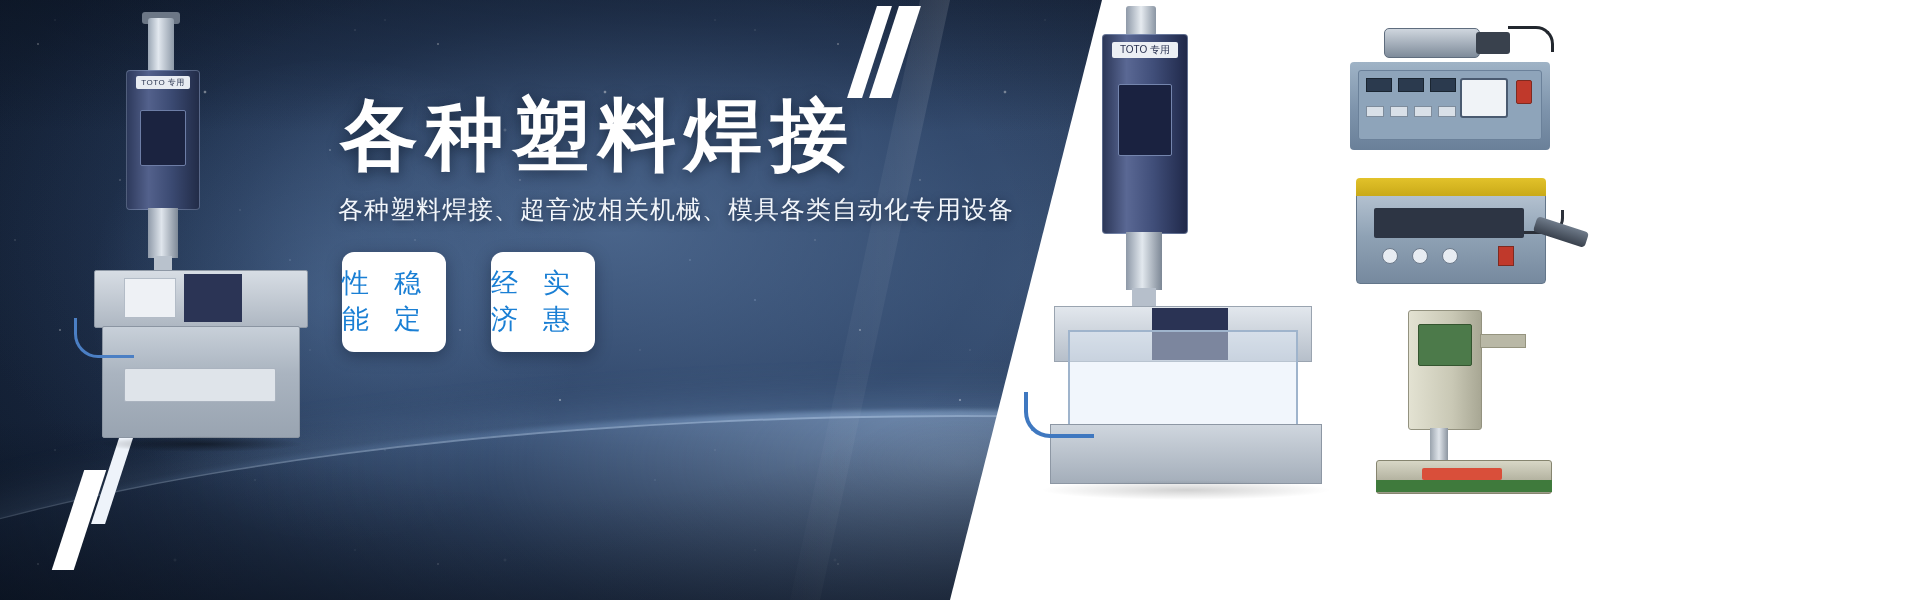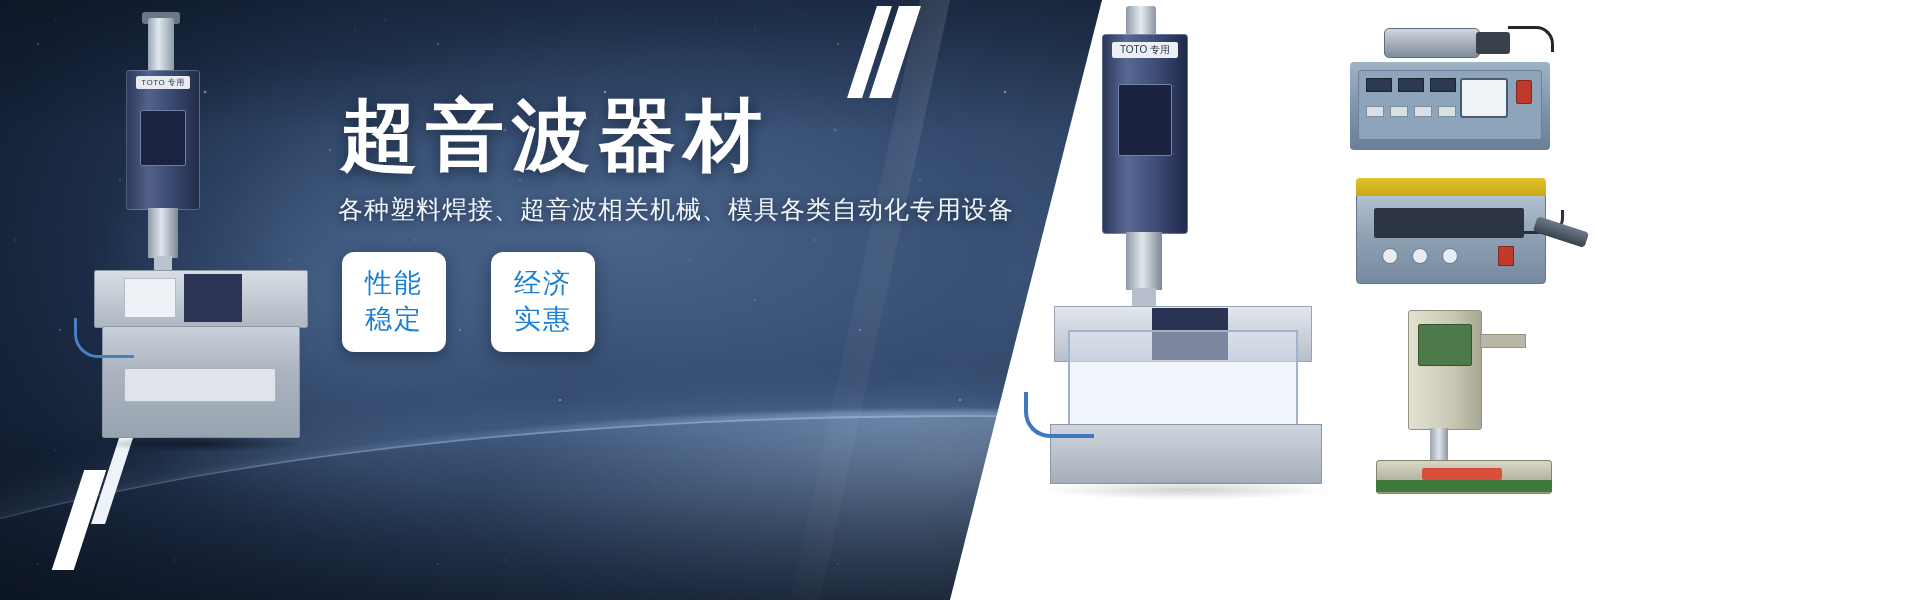--- a/index.html
+++ b/index.html
@@ -71,21 +71,21 @@
   .slash-d{left:68px;top:470px;width:22px;height:100px;transform:skewX(-18deg);background:#ffffff;}
 
   
   .copy{position:absolute;left:336px;top:96px;width:680px;}
   .title{font-size:78px;line-height:1;font-weight:700;color:#ffffff;letter-spacing:8px;
     text-shadow:0 3px 14px rgba(5,14,30,.55);margin:0 0 20px 4px;}
   .subtitle{font-size:25px;line-height:1.2;color:#f2f6fb;letter-spacing:1px;
     text-shadow:0 2px 9px rgba(5,14,30,.6);margin:10px 0 28px 2px;white-space:nowrap;}
   .badges{display:flex;gap:45px;margin-left:6px;}
   .badge{width:104px;height:100px;background:#ffffff;border-radius:12px;
-    display:flex;flex-direction:column;align-items:center;justify-content:center;
+    display:flex;flex-direction:row;align-items:center;justify-content:center;
     box-shadow:0 4px 16px rgba(4,12,26,.35);}
   .badge span{color:#1a7fd4;font-size:27px;line-height:1.32;font-weight:500;letter-spacing:2px;}
 
   
   .machine{position:absolute;left:88px;top:18px;width:248px;height:420px;}
   .m-col{position:absolute;left:60px;top:0;width:26px;height:58px;background:linear-gradient(to right,#9aa6b4,#e2e8ef 40%,#8e9aa8);border-radius:3px;}
   .m-col-top{position:absolute;left:54px;top:-6px;width:38px;height:12px;background:#6c7786;border-radius:3px;}
   .m-body{position:absolute;left:38px;top:52px;width:74px;height:140px;border-radius:4px;
     background:linear-gradient(to right,#2e3a5c 0%,#53618c 30%,#3b4a72 62%,#222c48 100%);
     border:1px solid rgba(170,190,220,.35);}
@@ -202,21 +202,21 @@
     <div class="m-table"></div>
     <div class="m-table-box"></div>
     <div class="m-table-dark"></div>
     <div class="m-legs"></div>
     <div class="m-drawer"></div>
     <div class="m-wire"></div>
     <div class="m-shadow"></div>
   </div>
 
   <div class="copy">
-    <h1 class="title">超音波器材</h1>
+    <h1 class="title">各种塑料焊接</h1>
     <p class="subtitle">各种塑料焊接、超音波相关机械、模具各类自动化专用设备</p>
     <div class="badges">
       <div class="badge">
         <span>性能</span>
         <span>稳定</span>
       </div>
       <div class="badge">
         <span>经济</span>
         <span>实惠</span>
       </div>

